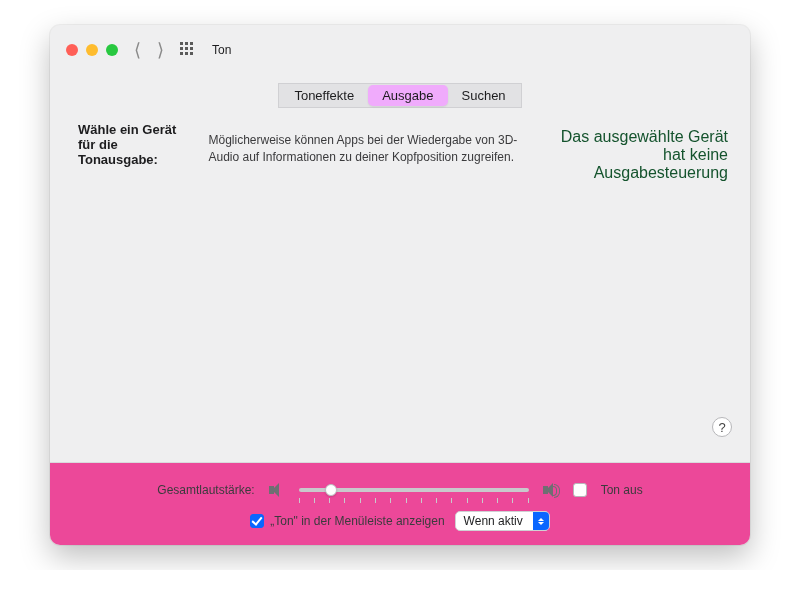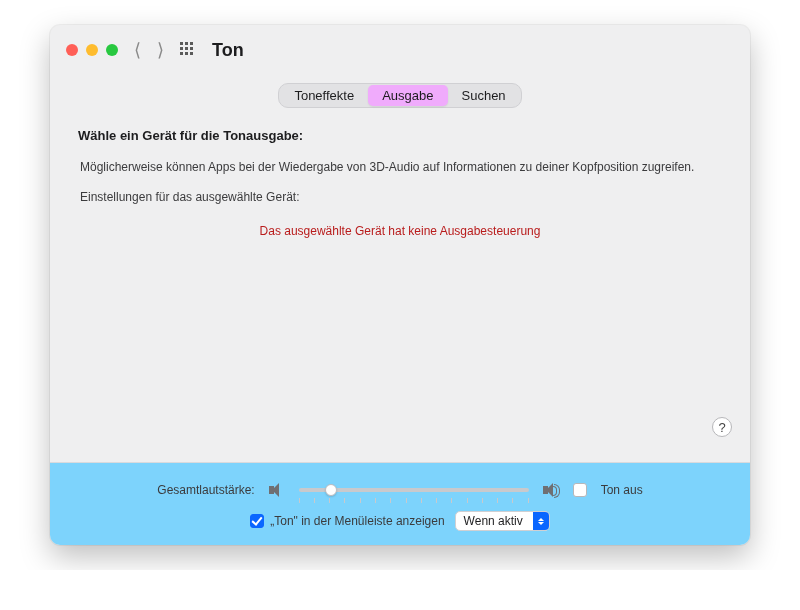--- a/index.html
+++ b/index.html
@@ -6,48 +6,48 @@
     body { font-family: -apple-system, "Helvetica Neue", Arial, sans-serif; font-size: 13px; color: #1d1d1f; background: #fff; }
     .window { width: 700px; height: 520px; margin: 25px auto; background: #efeff0; border-radius: 10px; box-shadow: 0 12px 30px rgba(0,0,0,.25), 0 0 0 1px rgba(0,0,0,.05); overflow: hidden; position: relative; display: flex; flex-direction: column; }
     .titlebar { height: 50px; display: flex; align-items: center; padding: 0 16px; gap: 16px; }
     .traffic { display: flex; gap: 8px; }
     .dot { width: 12px; height: 12px; border-radius: 50%; }
     .dot.red { background: #ff5f57; } .dot.yellow { background: #febc2e; } .dot.green { background: #28c840; }
     .navarrows { display: flex; gap: 16px; color: #8a8a8a; font-size: 18px; }
     .navarrows span { cursor: pointer; }
     .grid-icon { width: 16px; height: 16px; display: grid; grid-template-columns: repeat(3, 3px); grid-template-rows: repeat(3, 3px); gap: 2px; }
     .grid-icon i { background: #5a5a5a; display: block; }
-    .title { font-weight: 700; font-size: 18px; }
+    .title { font-weight: 400; font-size: 12px; }
     .searchwrap { margin-left: auto; }
     .search { width: 170px; height: 24px; border-radius: 5px; border: 1px solid #d8d8db; background: #e7e7e9; padding: 0 8px 0 24px; font-size: 12px; color: #7a7a7d; position: relative; }
     .search-icon { position: absolute; left: 6px; top: 50%; transform: translateY(-50%); width: 12px; height: 12px; }
     .search-icon::before { content: ""; display: block; width: 7px; height: 7px; border: 1.5px solid #8a8a8d; border-radius: 50%; }
     .search-icon::after { content: ""; position: absolute; left: 8px; top: 8px; width: 4px; height: 1.5px; background: #8a8a8d; transform: rotate(45deg); }
     .searchwrap { position: relative; }
     .tabbar { display: flex; justify-content: center; padding: 8px 0 14px; }
-    .segmented { display: flex; background: #e2e2e4; border-radius: 10px; padding: 1px; border: 1px solid #d0d0d3; }
+    .segmented { display: flex; background: #e2e2e4; border-radius: 0; padding: 1px; border: 1px solid #d0d0d3; }
     .segment { padding: 3px 14px; font-size: 13px; color: #1d1d1f; cursor: pointer; }
     .segment.active { background: #f0abfc; border-radius: 5px; box-shadow: 0 1px 2px rgba(0,0,0,.08); }
-    .content { padding: 0 22px; flex: 1; display: flex; flex-direction: column; margin-top: 6px; }
+    .content { padding: 0 22px; flex: 1; display: flex; flex-direction: row; }
     .section-label { font-weight: 600; font-size: 13px; margin: 0 6px 6px; }
     .table-frame { border: 3px solid #3b72e0; border-radius: 2px; background: #fff; height: 128px; overflow: hidden; }
     .thead { display: flex; border-bottom: 1px solid #d7d7da; font-size: 11px; color: #555; }
     .thead .cell { padding: 3px 8px; }
     .row { display: flex; font-size: 12px; }
     .row .cell { padding: 2px 8px; }
     .cell.name { flex: 0 0 43%; border-right: 1px solid #eee; }
     .thead .cell.name { border-right: 1px solid #d7d7da; }
     .cell.type { flex: 1; }
     .row.selected { background: #1a5be8; color: #fff; }
     .row.selected .cell { border-right-color: transparent; }
     .infotext { font-size: 12px; color: #3b3b3d; margin: 10px 8px 14px; line-height: 1.4; }
     .subhead { font-size: 12px; color: #3b3b3d; margin: 0 8px 14px; }
-    .empty { text-align: center; font-size: 12px; color: #b91c1c; margin: 6px 0 12px; }
+    .empty { text-align: right; font-size: 16px; color: #14532d; margin: 6px 0 12px; }
     .help { position: absolute; right: 18px; bottom: 108px; width: 20px; height: 20px; border-radius: 50%; border: 1px solid #b7b7ba; background: #fff; display: flex; align-items: center; justify-content: center; font-size: 13px; color: #444; cursor: pointer; }
-    .bottom { border-top: 1px solid #dadadd; padding: 18px 22px 14px; background: #7dd3fc; }
+    .bottom { border-top: 1px solid #dadadd; padding: 18px 22px 14px; background: #ec4899; }
     .volrow { display: flex; align-items: center; gap: 14px; justify-content: center; margin-bottom: 12px; }
     .volrow .label { font-size: 12px; color: #3b3b3d; }
     .slider { position: relative; width: 230px; height: 18px; }
     .slider-track { position: absolute; top: 50%; transform: translateY(-50%); left: 0; right: 0; height: 4px; background: #c9c9cc; border-radius: 2px; }
     .slider-knob { position: absolute; top: 50%; transform: translate(-50%,-50%); left: 14%; width: 12px; height: 12px; border-radius: 50%; background: #fff; border: 1px solid #bcbcc0; box-shadow: 0 1px 2px rgba(0,0,0,.15); }
     .ticks { position: absolute; left: 0; right: 0; bottom: -4px; display: flex; justify-content: space-between; }
     .ticks i { width: 1px; height: 5px; background: #c9c9cc; display: block; }
     .spk-icon { width: 16px; height: 14px; position: relative; }
     .spk-body { position: absolute; left: 0; top: 3px; width: 5px; height: 8px; background: #6f6f72; }
     .spk-cone { position: absolute; left: 3px; top: 0; width: 0; height: 0; border-top: 7px solid transparent; border-bottom: 7px solid transparent; border-right: 7px solid #6f6f72; }
@@ -101,21 +101,20 @@
       <div class="segment active">Ausgabe</div>
       <div class="segment">Suchen</div>
     </div>
   </div>
 
   <div class="content">
     <div class="section-label">Wähle ein Gerät für die Tonausgabe:</div>
 
 
     <div class="infotext">Möglicherweise können Apps bei der Wiedergabe von 3D-Audio auf Informationen zu deiner Kopfposition zugreifen.</div>
-    <div class="subhead">Einstellungen für das ausgewählte Gerät:</div>
     <div class="empty">Das ausgewählte Gerät hat keine Ausgabesteuerung</div>
   </div>
 
   <div class="help">?</div>
 
   <div class="bottom">
     <div class="volrow">
       <span class="label">Gesamtlautstärke:</span>
       <span class="spk-icon">
           <span class="spk-body"></span>

